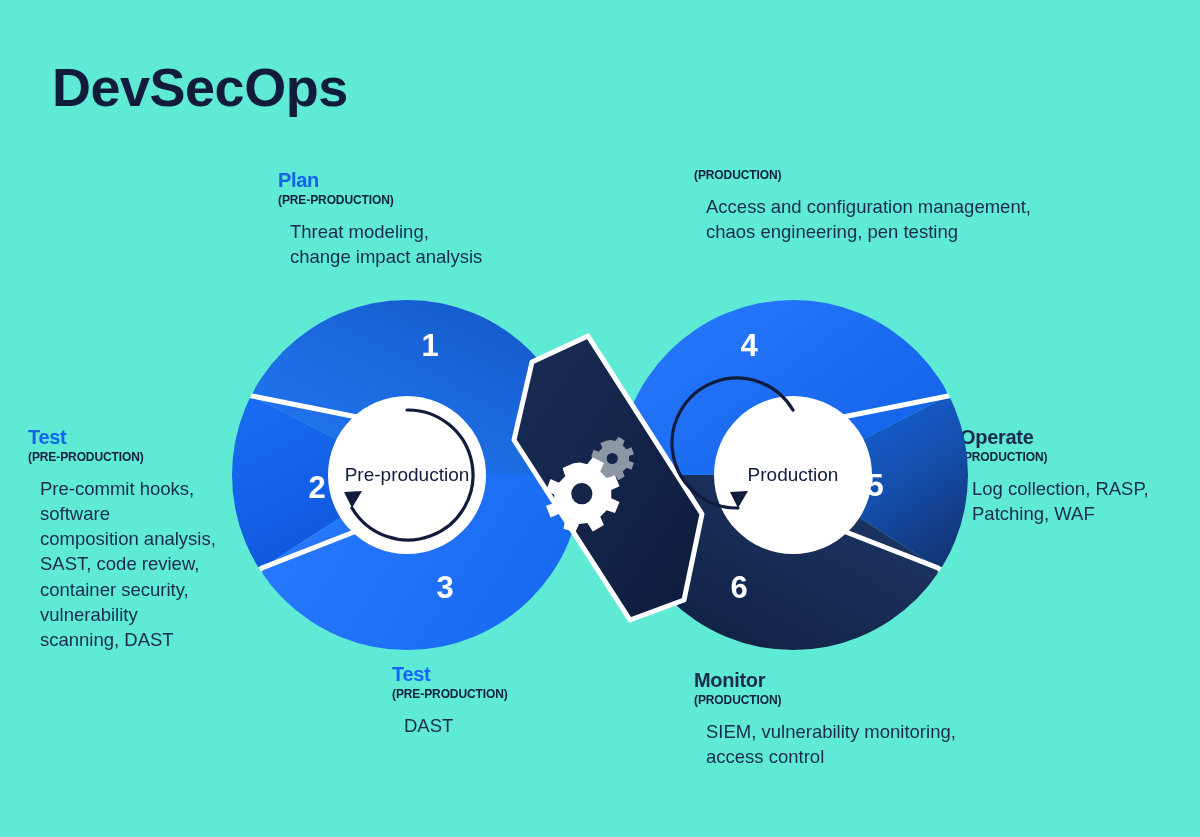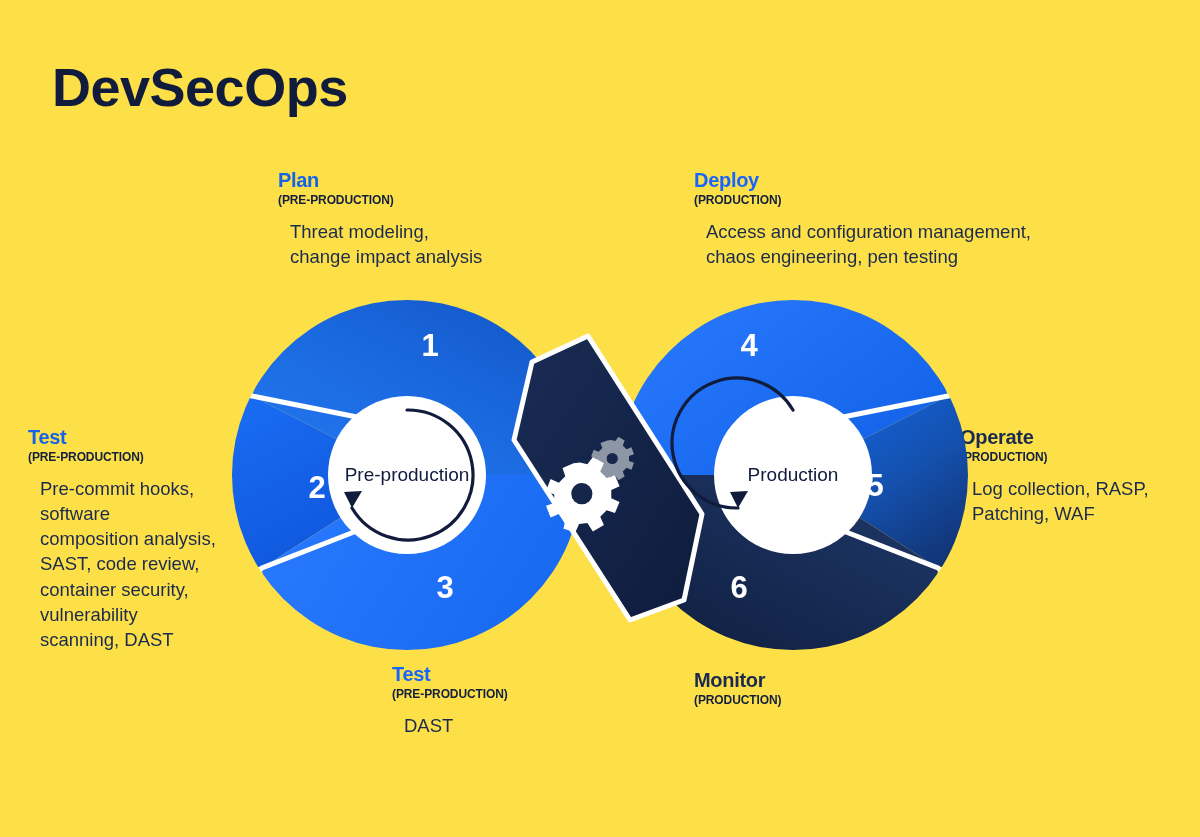--- a/index.html
+++ b/index.html
@@ -9,21 +9,21 @@
     background: #ffffff;
   }
   body {
     font-family: "Liberation Sans", sans-serif;
     -webkit-font-smoothing: antialiased;
   }
   #page {
     position: relative;
     width: 1200px;
     height: 837px;
-    background: #fde047;
+    background: #5eead4;
     overflow: hidden;
   }
 
   
   #page-title {
     position: absolute;
     left: 52px;
     top: 58px;
     font-size: 54px;
     font-weight: bold;
@@ -104,21 +104,20 @@
   <div id="page-title">DevSecOps</div>
 
   <div class="stage-block" id="stage-plan">
     <div class="stage-heading accent-blue">Plan</div>
     <div class="stage-sub">(PRE-PRODUCTION)</div>
     <div class="stage-body">Threat modeling,
 change impact analysis</div>
   </div>
 
   <div class="stage-block" id="stage-deploy">
-    <div class="stage-heading accent-bright">Deploy</div>
     <div class="stage-sub">(PRODUCTION)</div>
     <div class="stage-body">Access and configuration management,
 chaos engineering, pen testing</div>
   </div>
 
   <div class="stage-block" id="stage-build">
     <div class="stage-heading accent-blue">Test</div>
     <div class="stage-sub">(PRE-PRODUCTION)</div>
     <div class="stage-body">Pre-commit hooks,
 software
@@ -138,20 +137,22 @@
 
   <div class="stage-block" id="stage-test">
     <div class="stage-heading accent-bright">Test</div>
     <div class="stage-sub">(PRE-PRODUCTION)</div>
     <div class="stage-body">DAST</div>
   </div>
 
   <div class="stage-block" id="stage-monitor">
     <div class="stage-heading accent-navy">Monitor</div>
     <div class="stage-sub">(PRODUCTION)</div>
+    <div class="stage-body">SIEM, vulnerability monitoring,
+access control</div>
   </div>
 
   <div id="loop-figure">
     <svg viewBox="0 0 736 350" xmlns="http://www.w3.org/2000/svg">
       <defs>
         <linearGradient id="g1" x1="1" y1="0" x2="0.1" y2="1">
           <stop offset="0%" stop-color="#0f4fbe"></stop>
           <stop offset="55%" stop-color="#1a68dd"></stop>
           <stop offset="100%" stop-color="#2377f2"></stop>
         </linearGradient>

